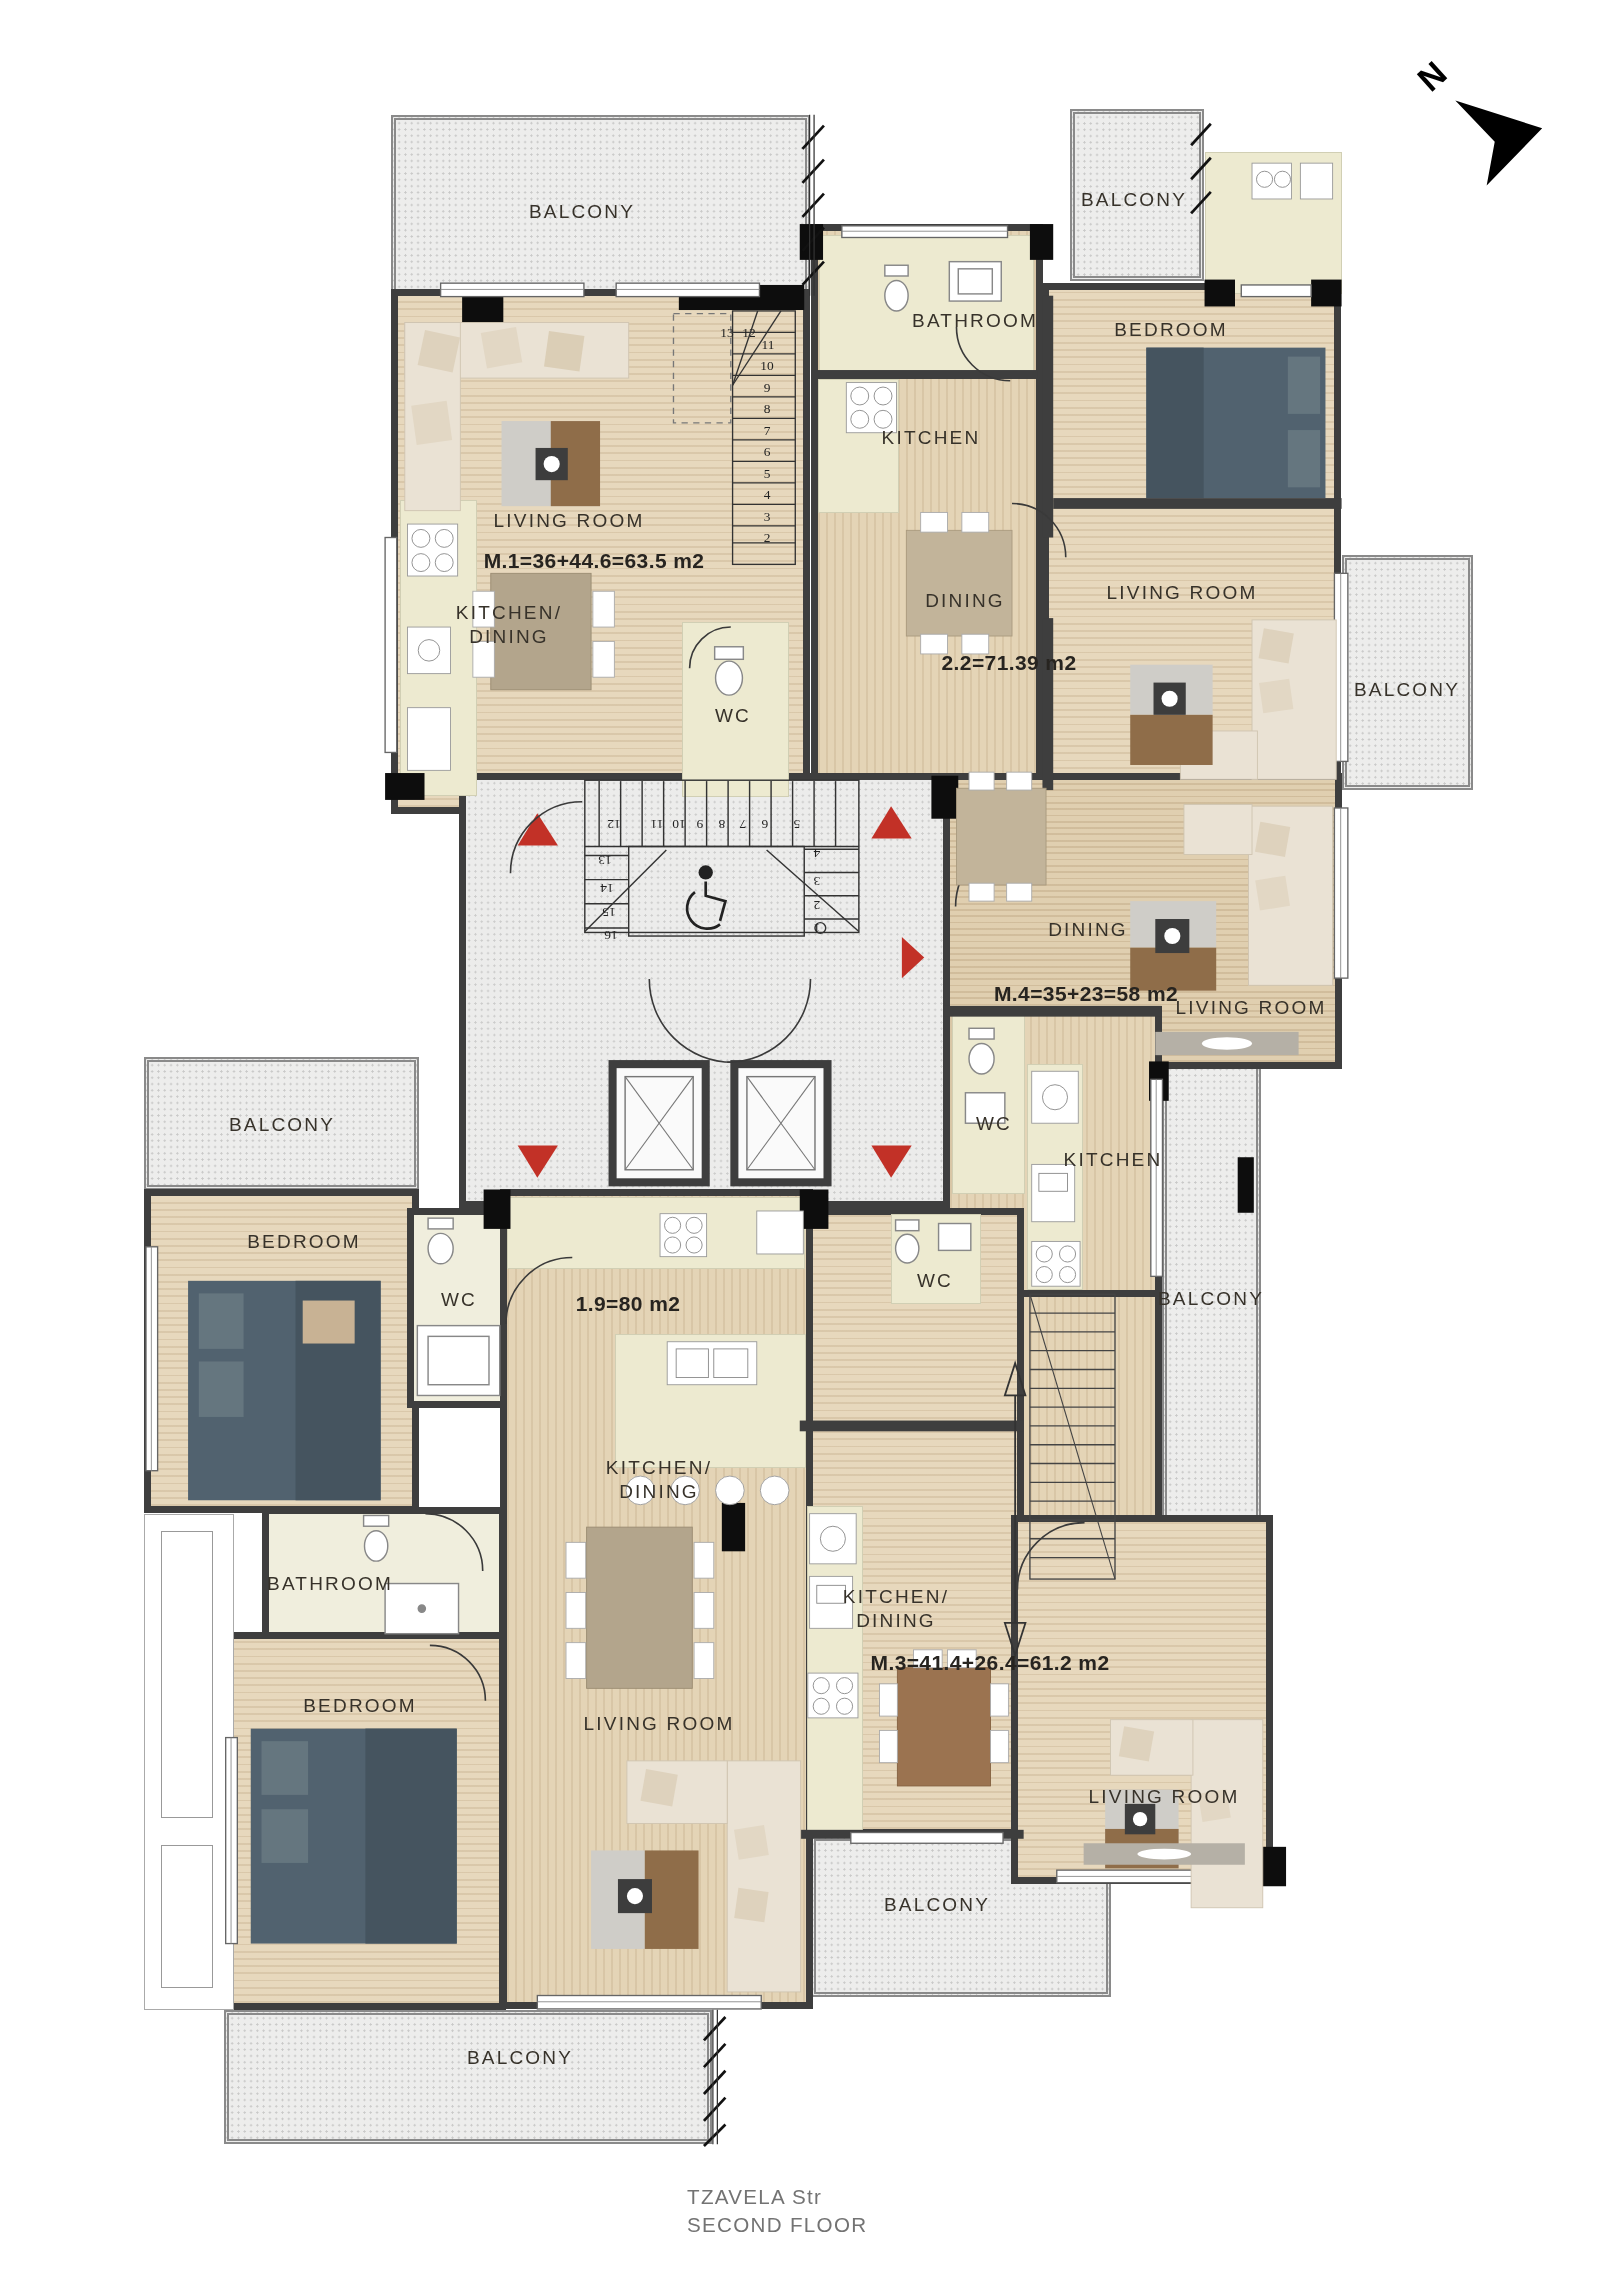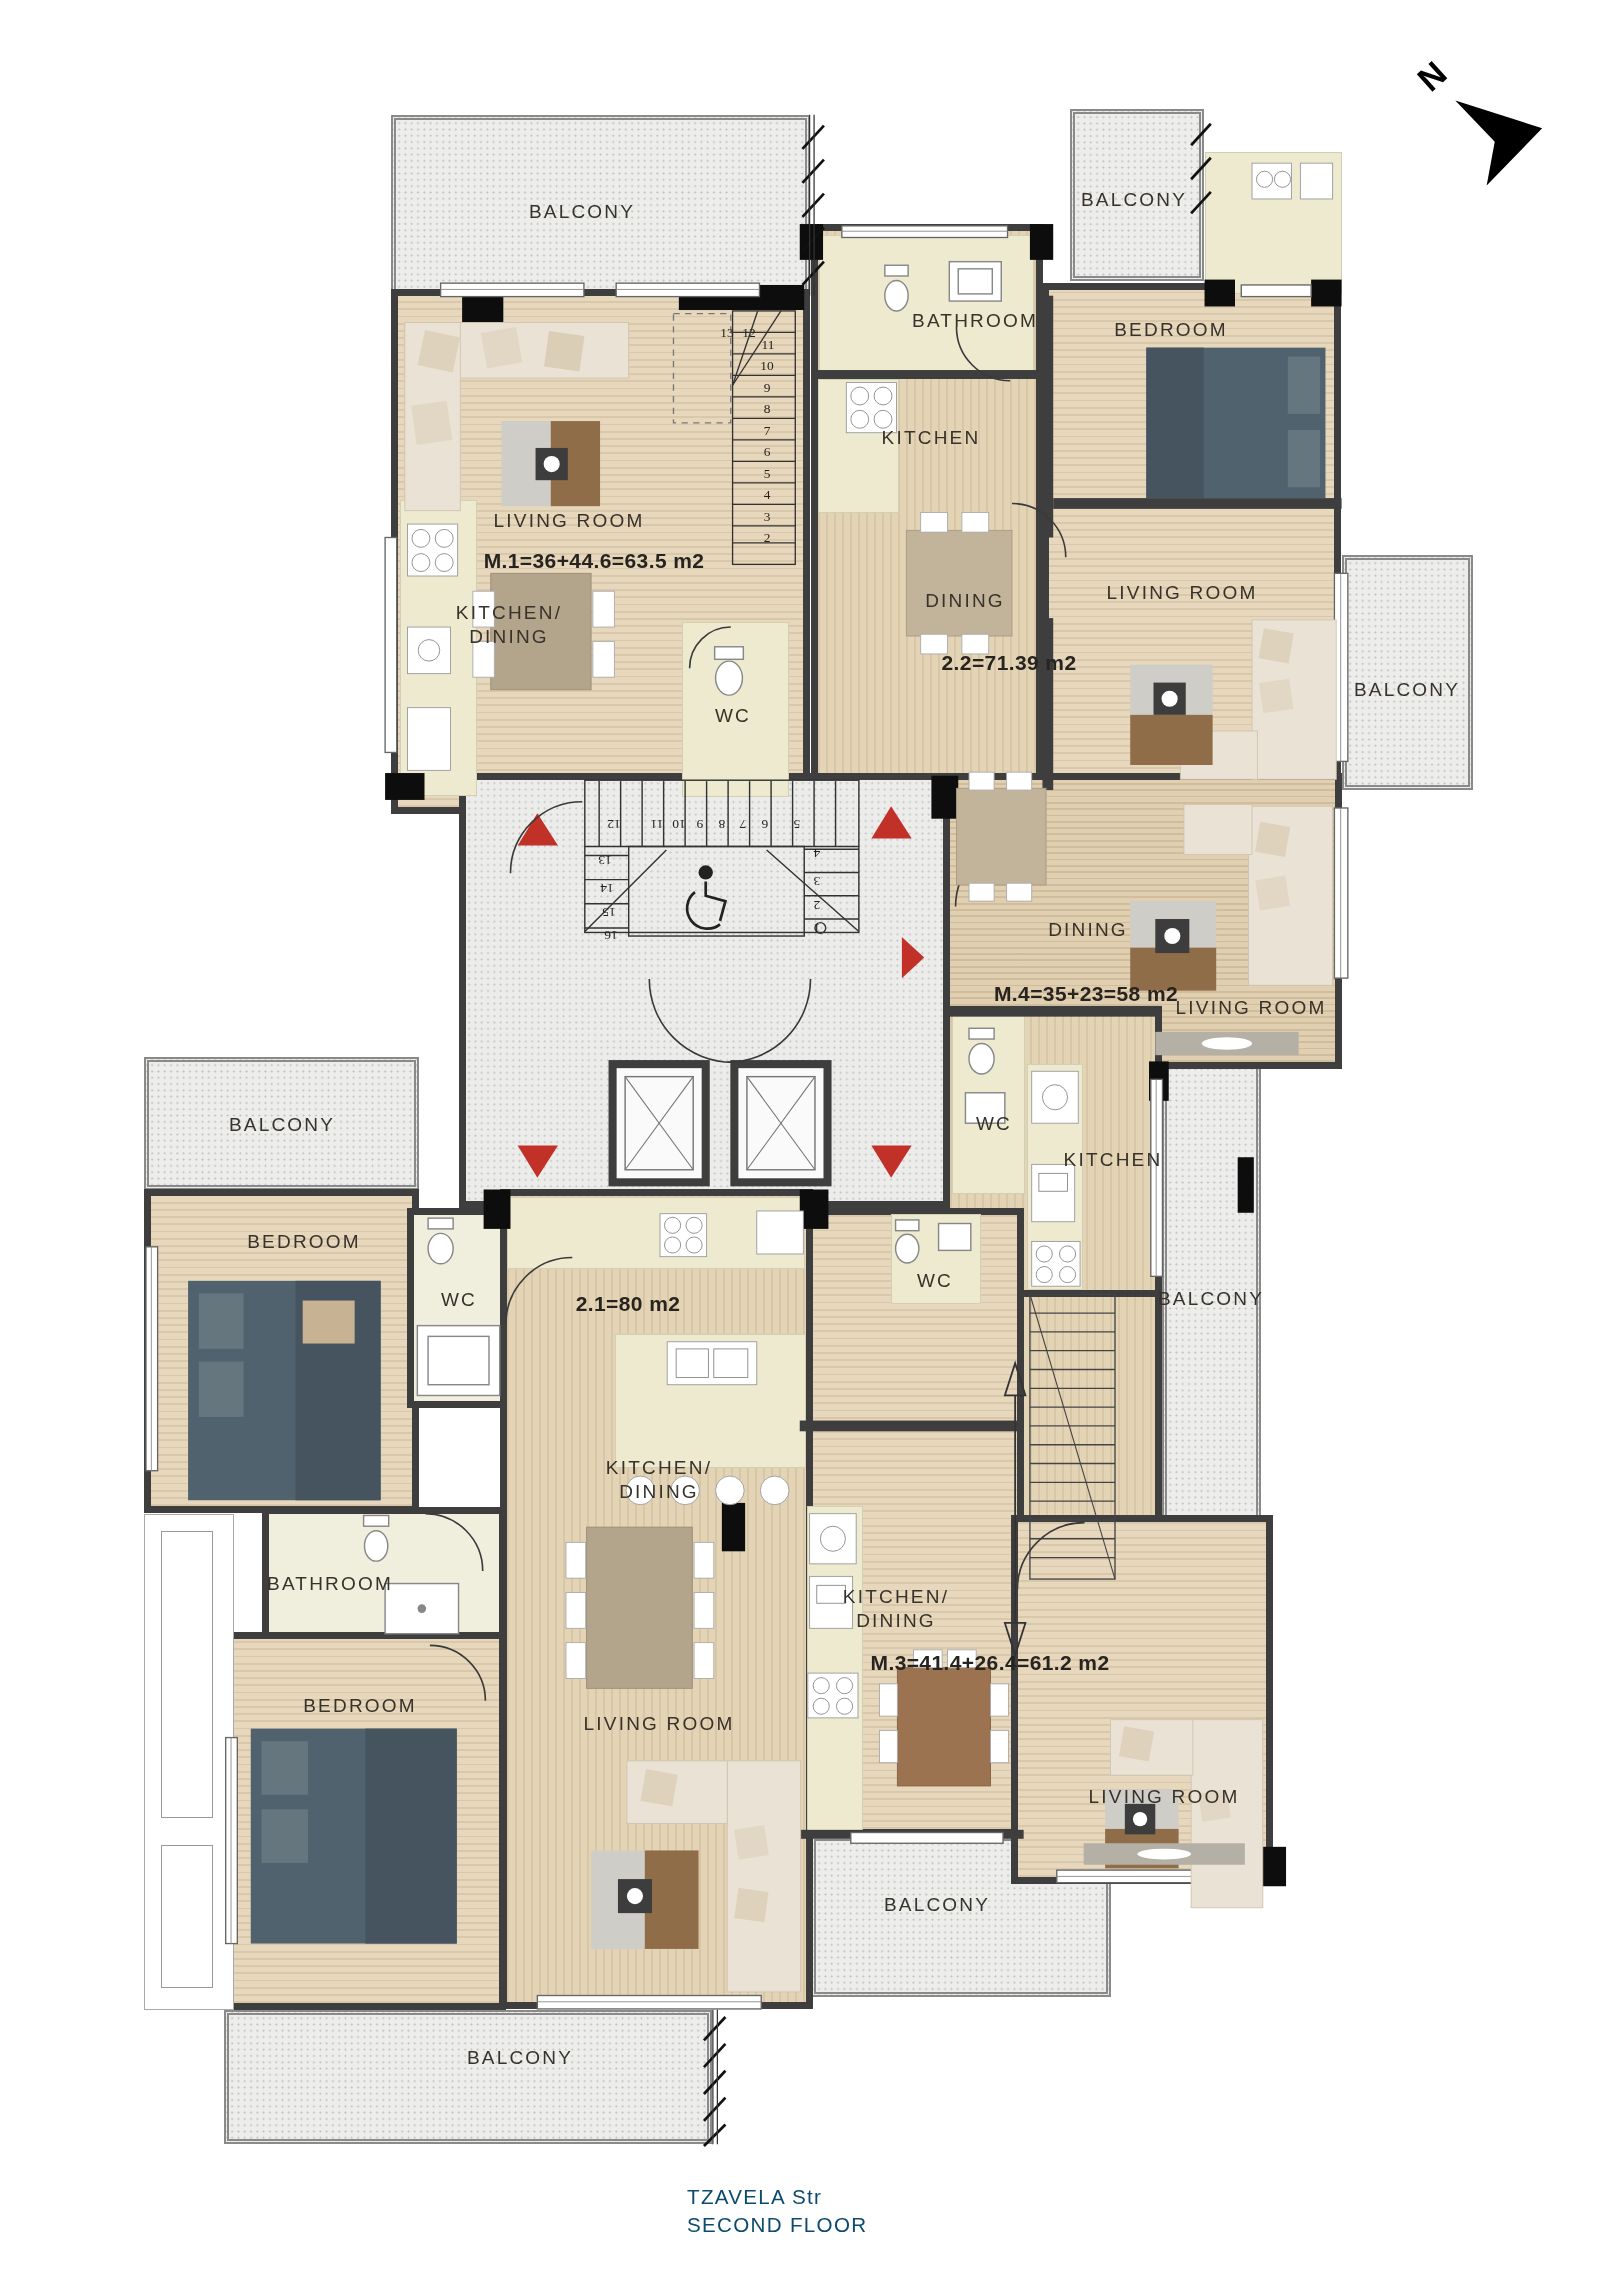--- a/index.html
+++ b/index.html
@@ -18,21 +18,21 @@
   .corearea{background-color:#ececeb;background-image:radial-gradient(rgba(110,110,110,.25) 0.9px,rgba(0,0,0,0) 1.2px);background-size:6.3px 6.3px;}
   .white-strip{position:absolute;box-sizing:border-box;background:#fff;border:1.8px solid #aaa;}
   .inner-thin{position:absolute;box-sizing:border-box;background:#fff;border:1.3px solid #999;}
   svg.overlay{position:absolute;left:0;top:0;z-index:5;}
   
   .lbl{position:absolute;z-index:9;transform:translate(-50%,-50%);font-size:19px;line-height:1.25;
        letter-spacing:2.2px;color:#37322a;white-space:nowrap;text-align:center;}
   .lbl.bold{font-weight:bold;letter-spacing:0.4px;font-size:21px;color:#272420;}
   .title{position:absolute;left:38px;top:23px;z-index:9;font-size:36px;color:#111;letter-spacing:0;}
   .title .b{font-weight:bold;letter-spacing:-0.4px;}
-  .footer{position:absolute;left:687px;top:2183px;z-index:9;font-size:20.6px;color:#0c4a6e;letter-spacing:1.3px;line-height:1.35;}
+  .footer{position:absolute;left:687px;top:2183px;z-index:9;font-size:20.6px;color:#737373;letter-spacing:1.3px;line-height:1.35;}
   .north-n{position:absolute;left:1420px;top:57px;z-index:9;font-size:34px;font-weight:bold;color:#000;transform:rotate(-42deg);}
   .step-num{position:absolute;z-index:8;font-size:13.4px;color:#222;font-family:"Liberation Serif",serif;}
   #stair-nums{position:absolute;left:0;top:0;width:100%;height:100%;z-index:8;}
 </style>
 </head>
 <body>
 
 <div class="canvas">
 
   <div class="bal" style="left:391px;top:115px;width:419px;height:181px;"></div>
@@ -552,21 +552,21 @@
   <div class="lbl" style="left:1407px;top:690px;">BALCONY</div>
   <div class="lbl" style="left:733px;top:716px;">WC</div>
   <div class="lbl" style="left:1088px;top:930px;">DINING</div>
   <div class="lbl bold" style="left:1086px;top:994px;">M.4=35+23=58 m2</div>
   <div class="lbl" style="left:1251px;top:1008px;">LIVING ROOM</div>
   <div class="lbl" style="left:994px;top:1124px;">WC</div>
   <div class="lbl" style="left:1113px;top:1160px;">KITCHEN</div>
   <div class="lbl" style="left:282px;top:1125px;">BALCONY</div>
   <div class="lbl" style="left:304px;top:1242px;">BEDROOM</div>
   <div class="lbl" style="left:459px;top:1300px;">WC</div>
-  <div class="lbl bold" style="left:628px;top:1304px;">2.1=80 m2</div>
+  <div class="lbl bold" style="left:628px;top:1304px;">1.9=80 m2</div>
   <div class="lbl" style="left:935px;top:1281px;">WC</div>
   <div class="lbl" style="left:1211px;top:1299px;">BALCONY</div>
   <div class="lbl" style="left:659px;top:1480px;">
     <span>KITCHEN/</span><br>
     <span>DINING</span>
   </div>
   <div class="lbl" style="left:330px;top:1584px;">BATHROOM</div>
   <div class="lbl" style="left:896px;top:1609px;">
     <span>KITCHEN/</span><br>
     <span>DINING</span>

